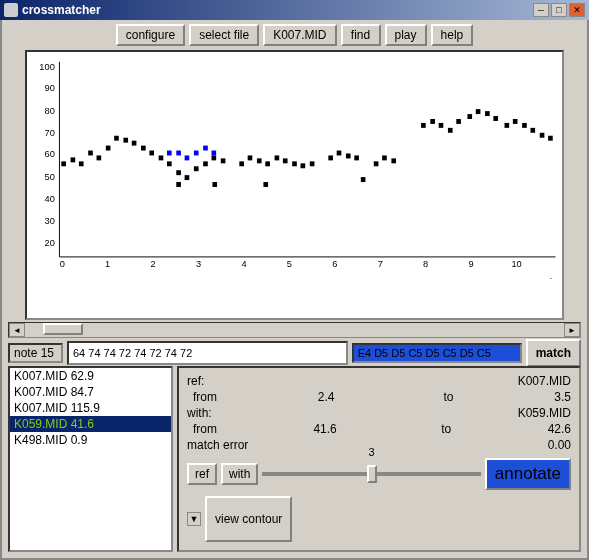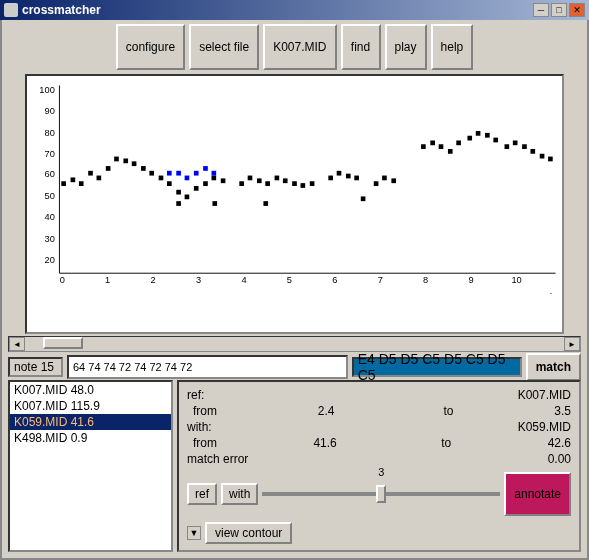--- a/index.html
+++ b/index.html
@@ -72,21 +72,21 @@
       align-items: center;
       justify-content: center;
       padding: 4px 6px;
       gap: 4px;
       background: #d4d0c8;
     }
     .toolbar-btn {
       background: #d4d0c8;
       border: 2px solid;
       border-color: #ffffff #808080 #808080 #ffffff;
-      padding: 14px 8px;
+      padding: 2px 8px;
       font-size: 12px;
       cursor: pointer;
       min-width: 55px;
       text-align: center;
     }
 
     
     .chart-container {
       background: white;
       margin: 0 23px;
@@ -157,28 +157,28 @@
       background: white;
       border: 2px inset #888;
       padding: 10px 4px;
       flex: 1;
       height: 20px;
       display: flex;
       align-items: center;
       font-size: 11px;
     }
     .note-notes {
-      background: #0369a1;
+      background: #1d4ed8;
       border: 2px inset #888;
       padding: 1px 4px;
       width: 170px;
       height: 20px;
       display: flex;
       align-items: center;
-      font-size: 14px;
+      font-size: 11px;
     }
     .match-btn {
       background: #d4d0c8;
       border: 2px solid;
       border-color: #ffffff #808080 #808080 #ffffff;
       padding: 1px 8px;
       font-size: 12px;
       cursor: pointer;
       height: 28px;
       font-weight: bold;
@@ -200,21 +200,21 @@
       overflow-y: auto;
       font-size: 12px;
     }
     .file-list-item {
       padding: 1px 4px;
       cursor: pointer;
       white-space: nowrap;
     }
     .file-list-item.selected {
       background: #0a246a;
-      color: #fdba74;
+      color: #84cc16;
     }
 
     
     .info-panel {
       flex: 1;
       background: #d4d0c8;
       border: 2px inset #888;
       padding: 6px 8px;
       display: flex;
       flex-direction: column;
@@ -244,25 +244,25 @@
       background: #d4d0c8;
       border: 2px solid;
       border-color: #ffffff #808080 #808080 #ffffff;
       padding: 2px 6px;
       font-size: 12px;
       cursor: pointer;
       min-width: 30px;
       text-align: center;
     }
     .annotate-btn {
-      background: #be185d;
-      border: 2px solid;
-      border-color: #ffffff #808080 #808080 #ffffff;
-      padding: 13px 8px;
-      font-size: 12px;
+      background: #1d4ed8;
+      border: 2px solid;
+      border-color: #ffffff #808080 #808080 #ffffff;
+      padding: 4px 8px;
+      font-size: 17px;
       cursor: pointer;
       margin-left: auto;
     }
     .slider-container {
       flex: 1;
       display: flex;
       align-items: center;
       position: relative;
       background: #d4d0c8;
       height: 20px;
@@ -307,21 +307,21 @@
       display: flex;
       align-items: center;
       justify-content: center;
       font-size: 9px;
       cursor: pointer;
     }
     .view-contour-btn {
       background: #d4d0c8;
       border: 2px solid;
       border-color: #ffffff #808080 #808080 #ffffff;
-      padding: 2px 8px;
+      padding: 14px 8px;
       font-size: 12px;
       cursor: pointer;
     }
   </style>
 </head>
 <body>
 
 <div class="title-bar">
   <div class="title-bar-left">
     <div class="title-icon"></div>
@@ -462,21 +462,22 @@
     </div>
     <div class="note-notes">
       <span>E4 D5 D5 C5 D5 C5 D5 C5</span>
     </div>
     <button class="match-btn">match</button>
   </div>
 
   <div class="bottom-section">
 
     <div class="file-list" id="file-list">
-        <div class="file-list-item">K007.MID 48.0</div>
+        <div class="file-list-item">K007.MID 62.9</div>
+        <div class="file-list-item">K007.MID 84.7</div>
         <div class="file-list-item">K007.MID 115.9</div>
         <div class="file-list-item selected">K059.MID 41.6</div>
         <div class="file-list-item">K498.MID 0.9</div>
       </div>
 
     <div class="info-panel">
       <div class="info-line">
         <span class="info-label">ref:</span>
         <span class="info-value">K007.MID</span>
       </div>

